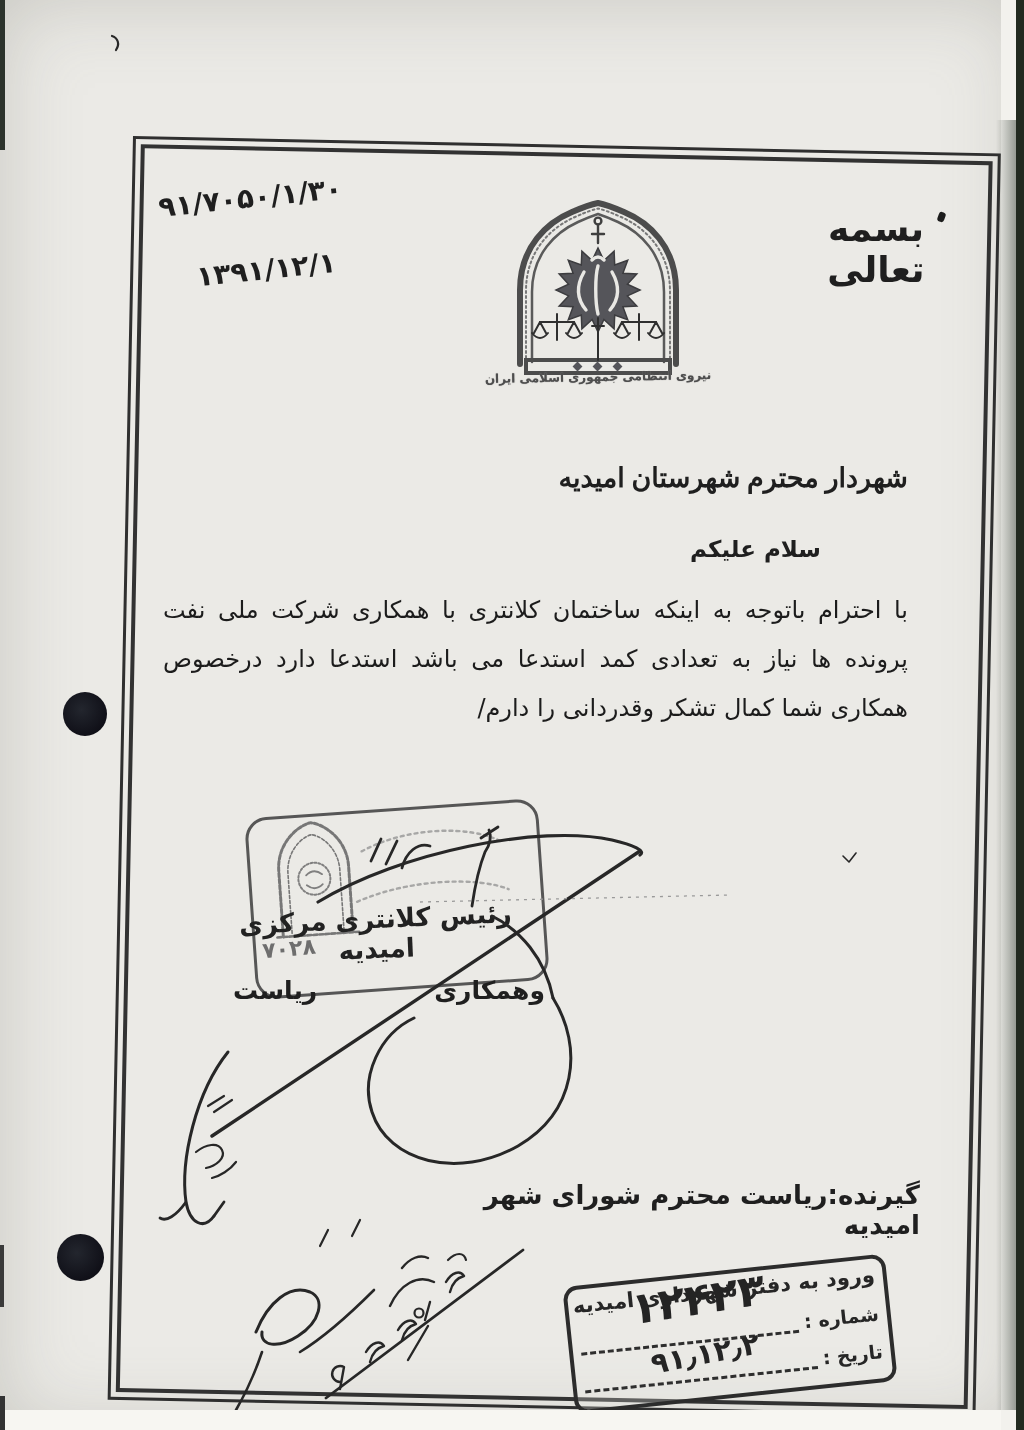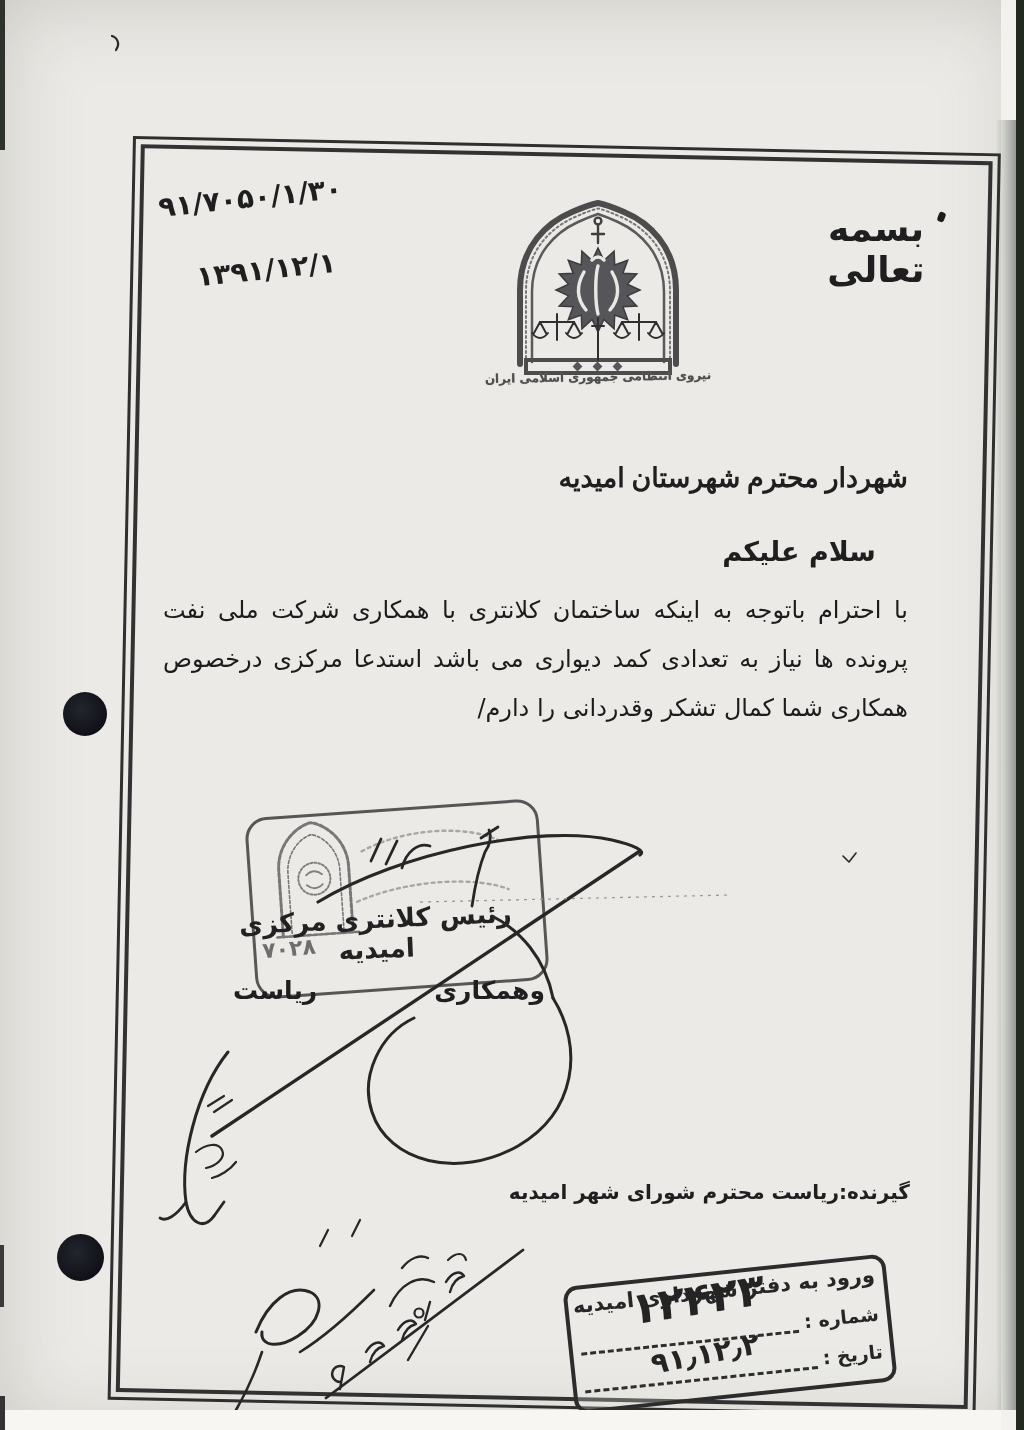--- a/index.html
+++ b/index.html
@@ -20,38 +20,38 @@
   
   #besmellah{left:796px;top:208px;width:160px;font-size:36px;font-weight:bold;text-align:center;}
   #refnum{left:158px;top:180px;width:210px;font-size:28px;font-weight:bold;transform:rotate(-6deg);letter-spacing:1px;}
   #letterdate{left:196px;top:252px;width:160px;font-size:28px;font-weight:bold;transform:rotate(-6deg);letter-spacing:1px;}
   #emblem{left:492px;top:194px;}
   #emblem-caption{left:470px;top:370px;width:256px;font-size:12px;font-weight:bold;color:#4e4e4e;
     text-align:center;text-shadow:0 0 1px #8a8a8a;transform:rotate(-1deg);}
 
   
   #addressee{left:500px;top:462px;width:408px;font-size:27px;font-weight:bold;text-align:right;font-family:Liberation Serif, serif;}
-  #salutation{left:690px;top:536px;width:218px;font-size:27px;font-weight:bold;text-align:center;}
+  #salutation{left:690px;top:536px;width:218px;font-size:23px;font-weight:bold;text-align:left;}
   #bodytext{left:163px;top:586px;width:745px;}
   .body-line{font-size:24px;font-weight:normal;line-height:49px;white-space:nowrap;
     text-align:justify;text-align-last:justify;color:#1c1c1c;}
   .body-line.partial{text-align-last:right;white-space:normal;}
 
   
   #pstamp{left:250px;top:808px;width:288px;height:176px;border:3px solid #4a4a4a;border-radius:22px;
     transform:rotate(-4deg);opacity:.92;}
   #pstamp-title{left:200px;top:904px;width:352px;font-size:26px;font-weight:bold;text-align:center;
     transform:rotate(-2.5deg);color:#222;}
   #pstamp-code{left:214px;top:936px;width:150px;font-size:22px;font-weight:bold;color:#6e6e6e;
     letter-spacing:7px;text-align:center;transform:rotate(-5deg);}
   #signer{left:233px;top:976px;width:312px;display:flex;justify-content:space-between;
     font-size:25px;font-weight:bold;}
 
   
-  #recipient{left:420px;top:1180px;width:490px;font-size:20px;font-weight:bold;text-align:right;}
+  #recipient{left:430px;top:1180px;width:490px;font-size:26px;font-weight:bold;text-align:right;}
 
   
   #estamp{left:568px;top:1270px;width:324px;height:128px;border:4px solid #2c2c2c;border-radius:14px;
     transform:rotate(-6deg);padding:4px 8px 2px 8px;box-sizing:border-box;background:rgba(235,234,230,.25);}
   #estamp-title{font-size:21px;font-weight:bold;text-align:center;color:#262626;white-space:nowrap;}
   .stamp-row{display:flex;align-items:flex-end;gap:6px;height:38px;direction:rtl;}
   .stamp-label{font-size:19px;font-weight:bold;color:#262626;white-space:nowrap;}
   .stamp-dashes{flex:1;border-bottom:3px dashed #2e2e2e;height:22px;}
   .handwritten{position:absolute;font-weight:bold;color:#242424;direction:rtl;}
   #hw-number{left:62px;top:-4px;font-size:44px;transform:rotate(-3deg) skewX(-6deg);letter-spacing:2px;}
@@ -118,21 +118,21 @@
       <rect x="102" y="169" width="7" height="7" transform="rotate(45 105.5 172.5)"></rect>
       <rect x="122" y="169" width="7" height="7" transform="rotate(45 125.5 172.5)"></rect>
     </g>
   </svg>
   <div class="abs fa" id="emblem-caption">نیروی انتظامی جمهوری اسلامی ایران</div>
 
   <div class="abs fa" id="addressee">شهردار محترم شهرستان امیدیه</div>
   <div class="abs fa" id="salutation">سلام علیکم</div>
   <div class="abs" id="bodytext">
     <div class="fa body-line">با احترام باتوجه به اینکه ساختمان کلانتری با همکاری شرکت ملی نفت</div>
-    <div class="fa body-line">پرونده ها نیاز به تعدادی کمد دیواری می باشد استدعا مرکزی درخصوص</div>
+    <div class="fa body-line">پرونده ها نیاز به تعدادی کمد استدعا می باشد استدعا دارد درخصوص</div>
     <div class="fa body-line partial">همکاری شما کمال تشکر وقدردانی را دارم/</div>
   </div>
 
   <div class="abs" id="pstamp">
     <svg width="282" height="170" viewBox="0 0 282 170">
       <g fill="none" stroke="#6e6e6e" stroke-linecap="round">
         <path d="M28,118 V52 C28,28 44,14 54,9 C58,7 61,6 63,6 C65,6 68,7 72,9 C82,14 98,28 98,52 V118" stroke-width="3" stroke-dasharray="4 2"></path>
         <path d="M37,115 V55 C37,36 49,24 57,20 C60,18.5 62,18 63,18 C64,18 66,18.5 69,20 C77,24 89,36 89,55 V115" stroke-width="1.6" stroke-dasharray="3 2"></path>
         <circle cx="63" cy="62" r="16" stroke-width="2" stroke-dasharray="2 2" stroke="#777"></circle>
         <path d="M55,58 q8,-7 16,0 M55,68 q8,7 16,0" stroke-width="1.8" stroke="#777"></path>

